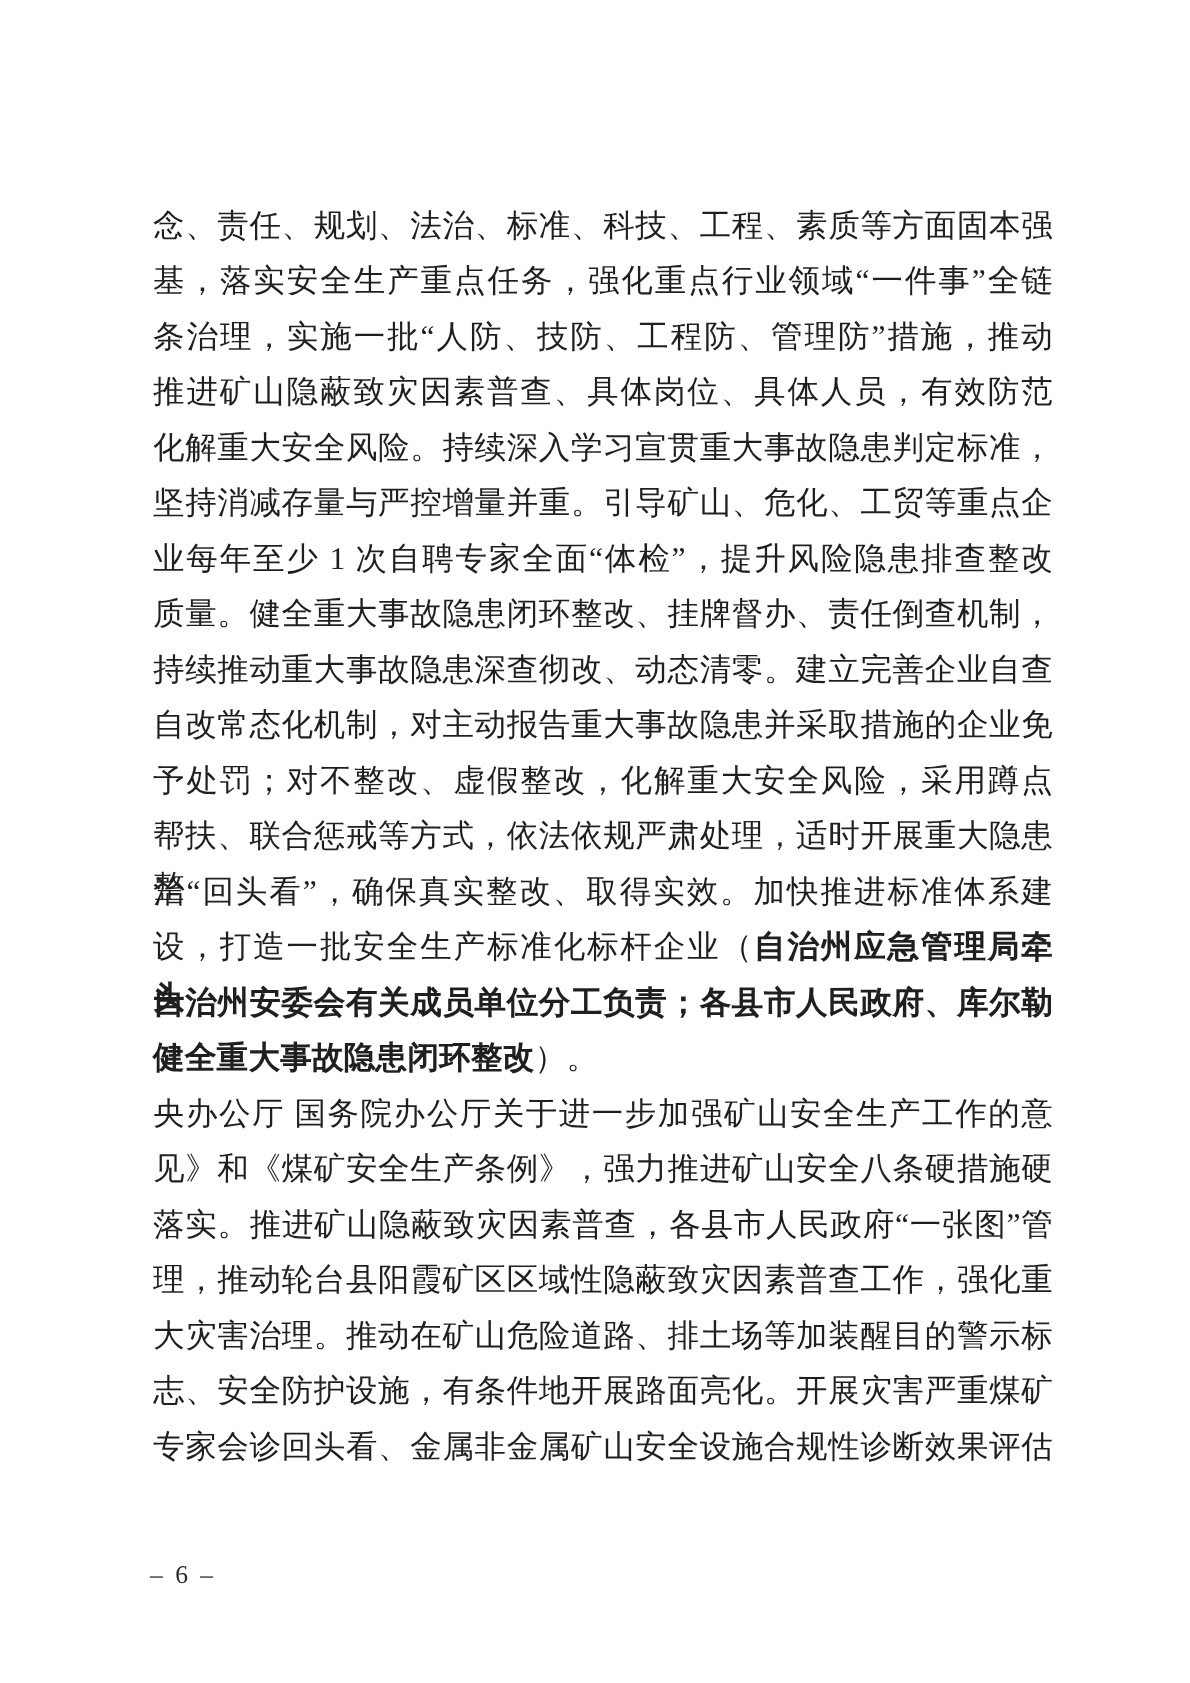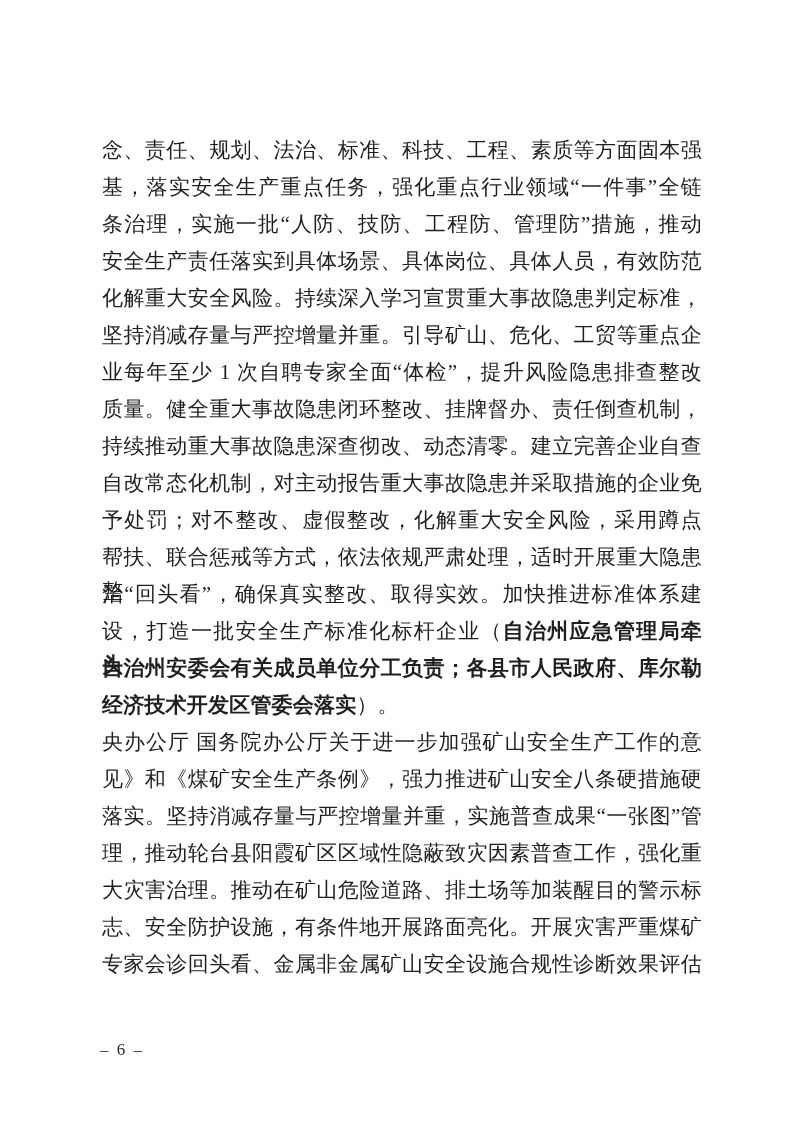--- a/index.html
+++ b/index.html
@@ -58,35 +58,35 @@
   }
 </style>
 </head>
 <body style="background: rgb(255, 255, 255);">
 
 <div class="page" style="color: rgb(31, 31, 31);">
   <div class="body-text">
       <div class="line fill"><span class="fs">念、责任、规划、法治、标准、科技、工程、素质等方面固本强</span></div>
       <div class="line fill"><span class="fs">基，落实安全生产重点任务，强化重点行业领域“一件事”全链</span></div>
       <div class="line fill"><span class="fs">条治理，实施一批“人防、技防、工程防、管理防”措施，推动</span></div>
-      <div class="line fill"><span class="fs">安全生产责任落实到具体场景、具体岗位、具体人员，有效防范</span></div>
+      <div class="line fill"><span class="fs">推进矿山隐蔽致灾因素普查、具体岗位、具体人员，有效防范</span></div>
       <div class="line fill"><span class="fs">化解重大安全风险。持续深入学习宣贯重大事故隐患判定标准，</span></div>
       <div class="line fill"><span class="fs">坚持消减存量与严控增量并重。引导矿山、危化、工贸等重点企</span></div>
       <div class="line fill"><span class="fs">业每年至少 1 次自聘专家全面“体检”，提升风险隐患排查整改</span></div>
       <div class="line fill"><span class="fs">质量。健全重大事故隐患闭环整改、挂牌督办、责任倒查机制，</span></div>
       <div class="line fill"><span class="fs">持续推动重大事故隐患深查彻改、动态清零。建立完善企业自查</span></div>
       <div class="line fill"><span class="fs">自改常态化机制，对主动报告重大事故隐患并采取措施的企业免</span></div>
       <div class="line fill"><span class="fs">予处罚；对不整改、虚假整改，化解重大安全风险，采用蹲点</span></div>
       <div class="line fill"><span class="fs">帮扶、联合惩戒等方式，依法依规严肃处理，适时开展重大隐患整</span></div>
       <div class="line fill"><span class="fs">治“回头看”，确保真实整改、取得实效。加快推进标准体系建</span></div>
       <div class="line fill"><span class="fs">设，打造一批安全生产标准化标杆企业（</span><span class="kai">自治州应急管理局牵头，</span></div>
       <div class="line fill"><span class="kai">自治州安委会有关成员单位分工负责；各县市人民政府、库尔勒</span></div>
-      <div class="line"><span class="kai">经济技术开发区管委会落实</span><span class="fs">）。</span></div>
+      <div class="line"><span class="kai">健全重大事故隐患闭环整改</span><span class="fs">）。</span></div>
       <div class="line fill"><span class="fs">央办公厅 国务院办公厅关于进一步加强矿山安全生产工作的意</span></div>
       <div class="line fill"><span class="fs">见》和《煤矿安全生产条例》，强力推进矿山安全八条硬措施硬</span></div>
-      <div class="line fill"><span class="fs">落实。坚持消减存量与严控增量并重，实施普查成果“一张图”管</span></div>
+      <div class="line fill"><span class="fs">落实。推进矿山隐蔽致灾因素普查，各县市人民政府“一张图”管</span></div>
       <div class="line fill"><span class="fs">理，推动轮台县阳霞矿区区域性隐蔽致灾因素普查工作，强化重</span></div>
       <div class="line fill"><span class="fs">大灾害治理。推动在矿山危险道路、排土场等加装醒目的警示标</span></div>
       <div class="line fill"><span class="fs">志、安全防护设施，有条件地开展路面亮化。开展灾害严重煤矿</span></div>
       <div class="line fill"><span class="fs">专家会诊回头看、金属非金属矿山安全设施合规性诊断效果评估</span></div>
     </div>
   <div class="footer-page-number">– 6 –</div>
 </div>
 
 </body></html>

